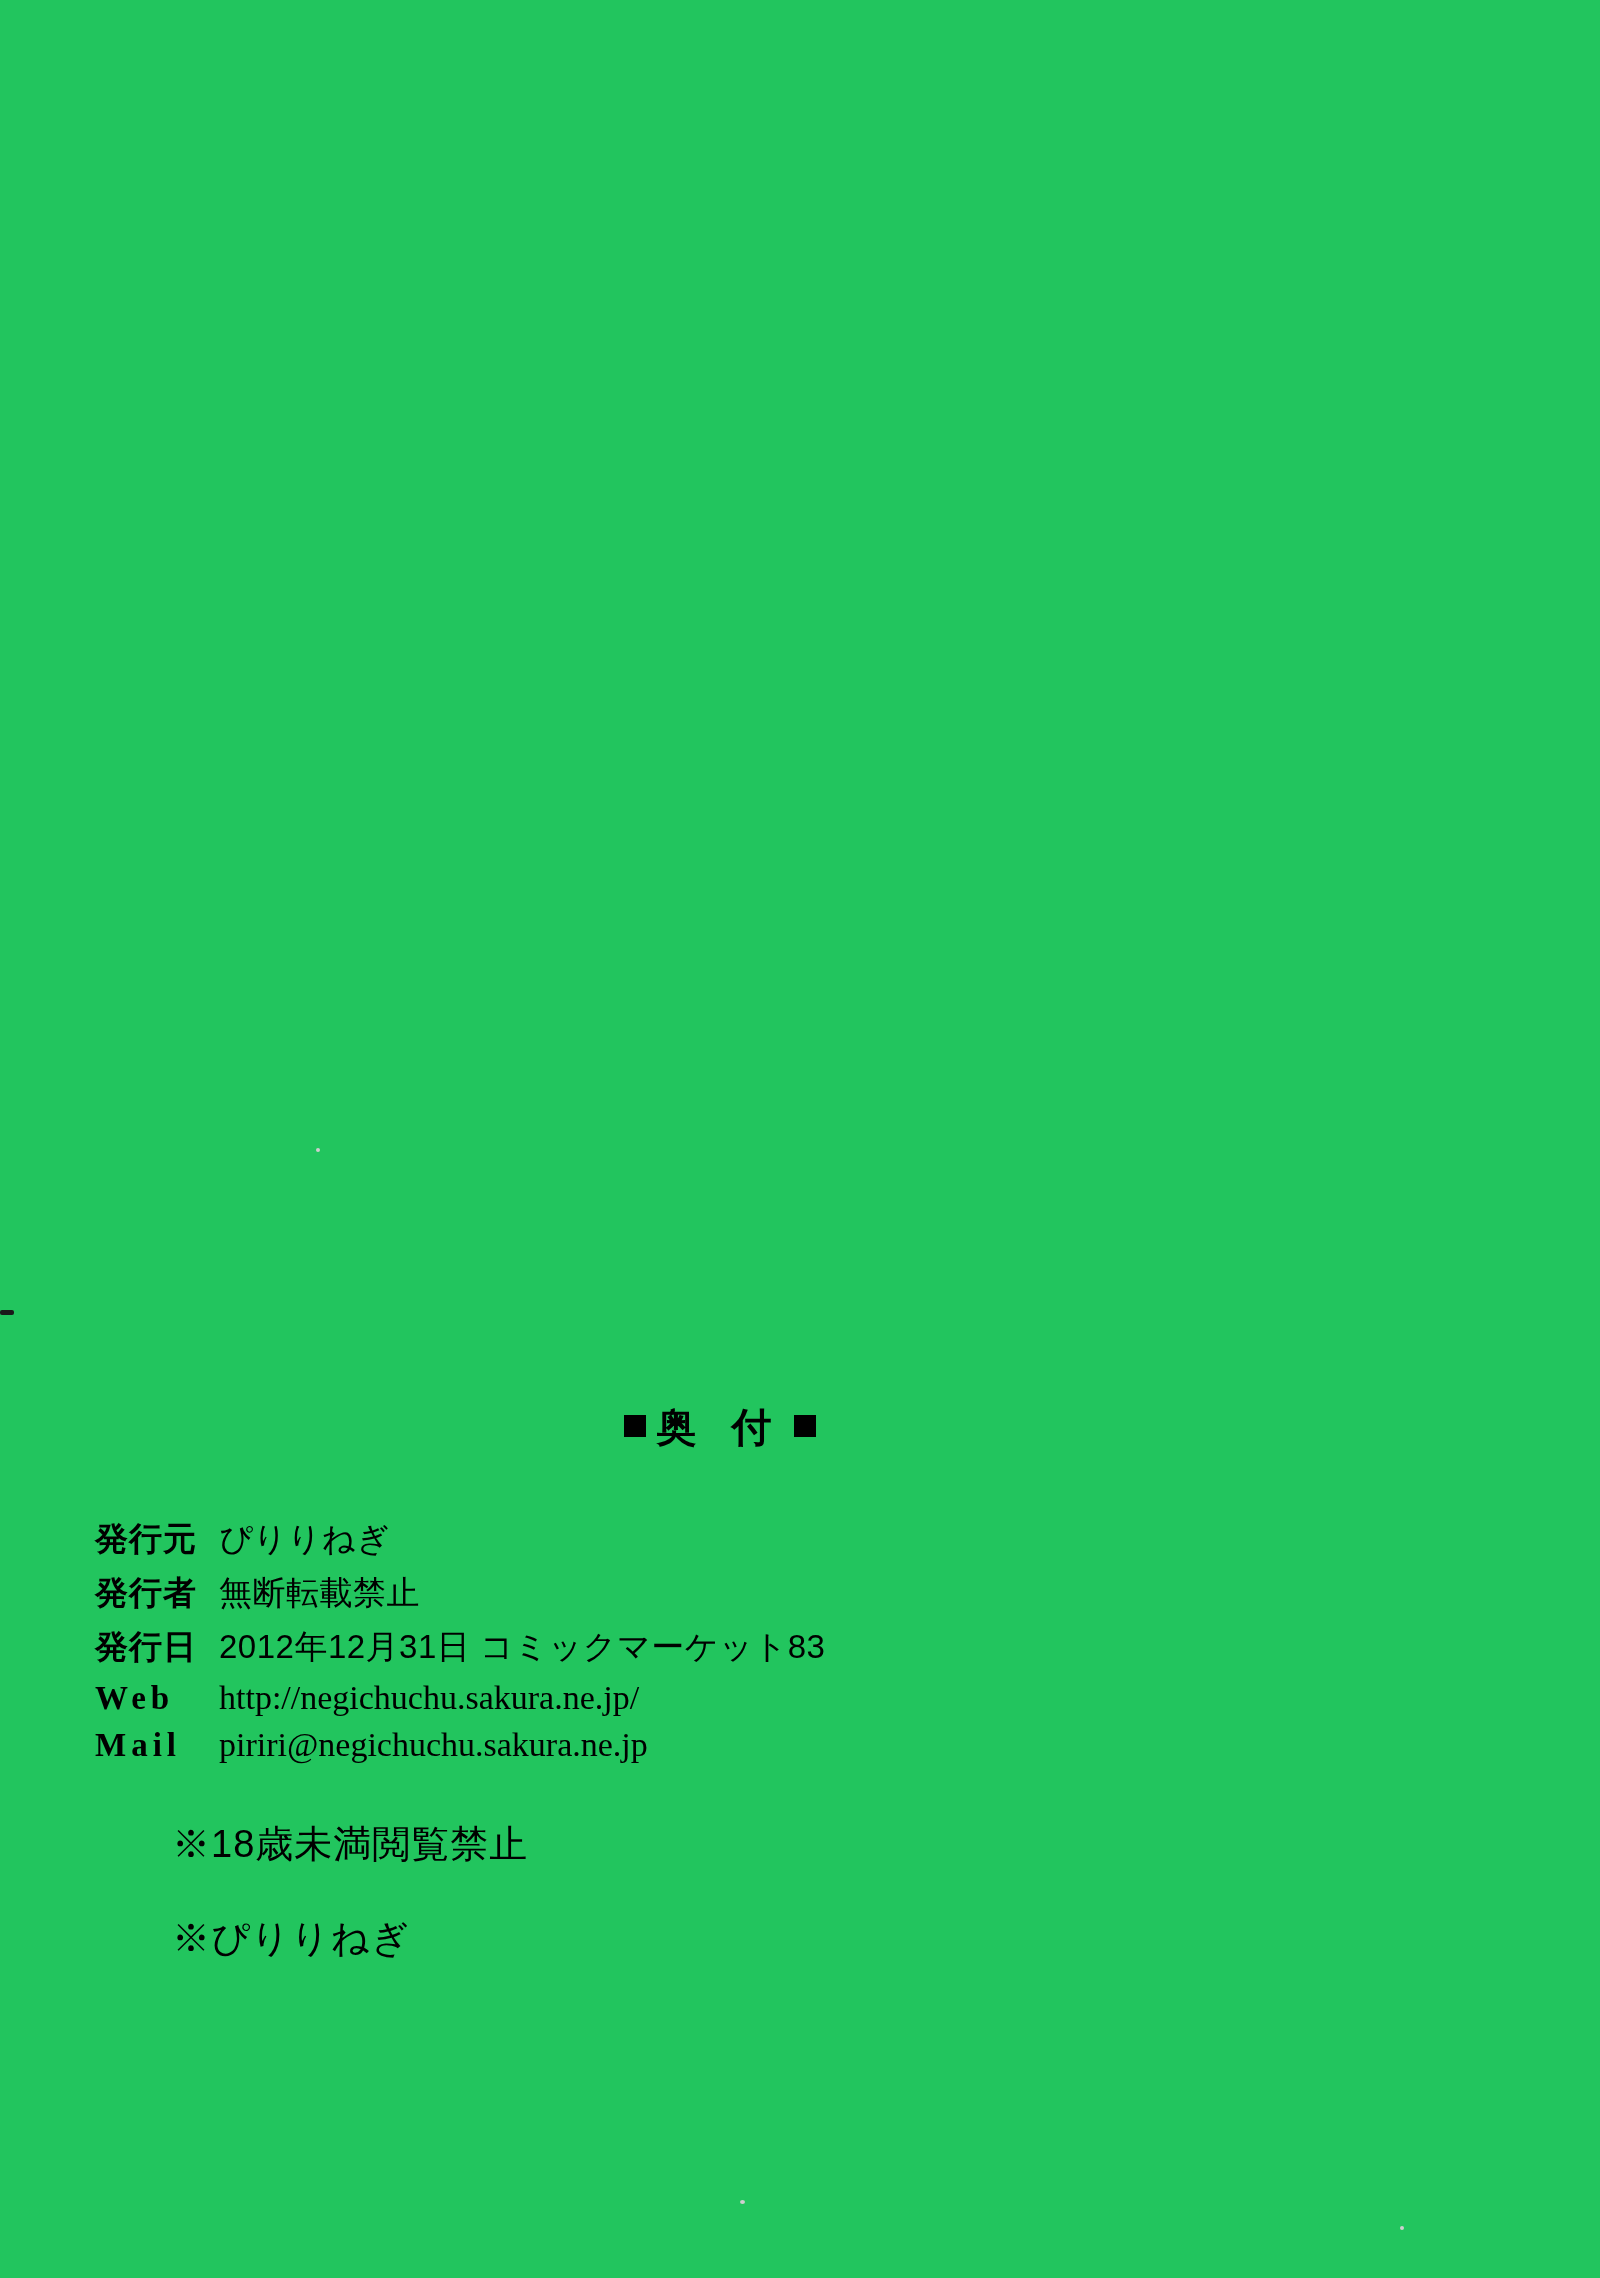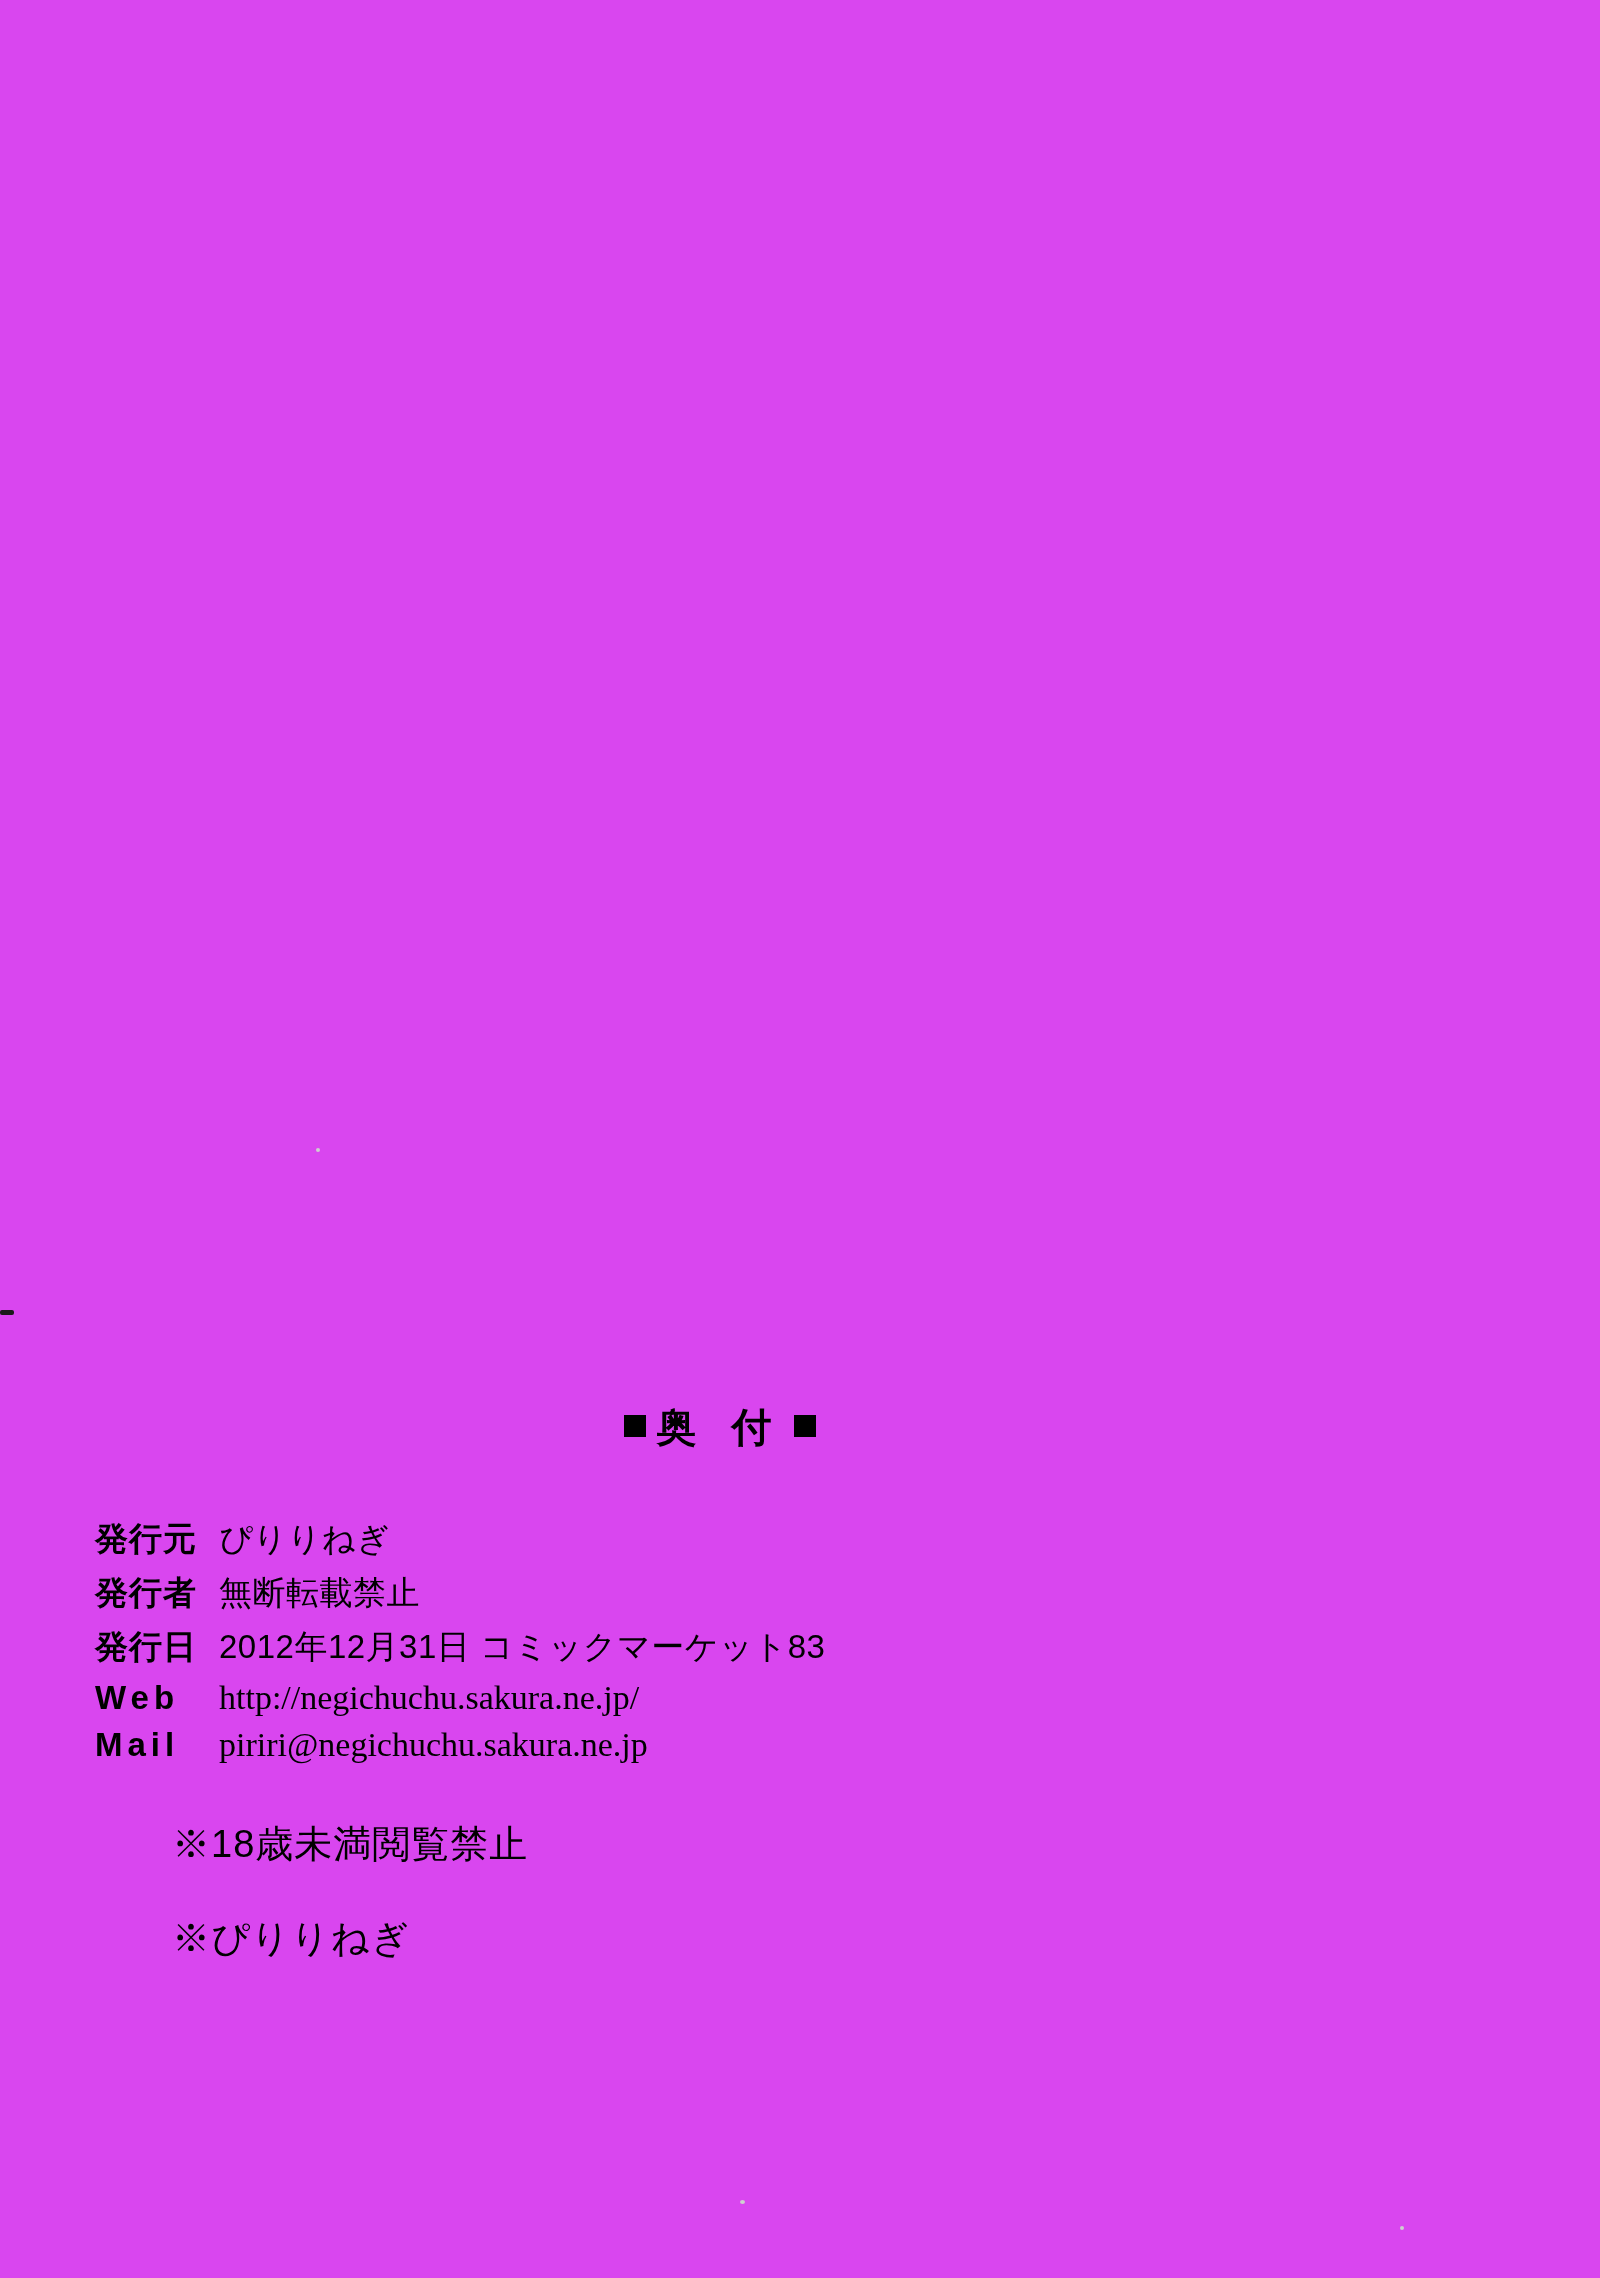--- a/index.html
+++ b/index.html
@@ -11,21 +11,21 @@
     width: 1600px;
     height: 2278px;
     position: relative;
     font-family: "Liberation Sans", sans-serif;
     color: #111111;
     overflow: hidden;
   }
   .page {
     position: absolute;
     inset: 0;
-    background: #d946ef;
+    background: #22c55e;
   }
   
   .speck {
     position: absolute;
     background: #cfcfcf;
     border-radius: 50%;
   }
   .speck.s1 { left: 316px; top: 1148px; width: 4px; height: 4px; }
   .speck.s2 { left: 740px; top: 2200px; width: 5px; height: 4px; }
   .speck.s3 { left: 1400px; top: 2226px; width: 4px; height: 4px; }
@@ -76,21 +76,21 @@
   }
   .info-label {
     font-size: 33px;
     font-weight: bold;
     color: #000;
     letter-spacing: 1px;
     padding-right: 22px !important;
   }
   .info-label.latin {
     letter-spacing: 5px;
-    font-family: Liberation Sans, sans-serif;
+    font-family: Liberation Serif, serif;
   }
   .info-value {
     font-size: 33px;
     color: #000;
     letter-spacing: 0.5px;
   }
   .info-value.latin {
     font-family: Liberation Serif, serif;
     font-size: 34px;
     letter-spacing: 0px;

